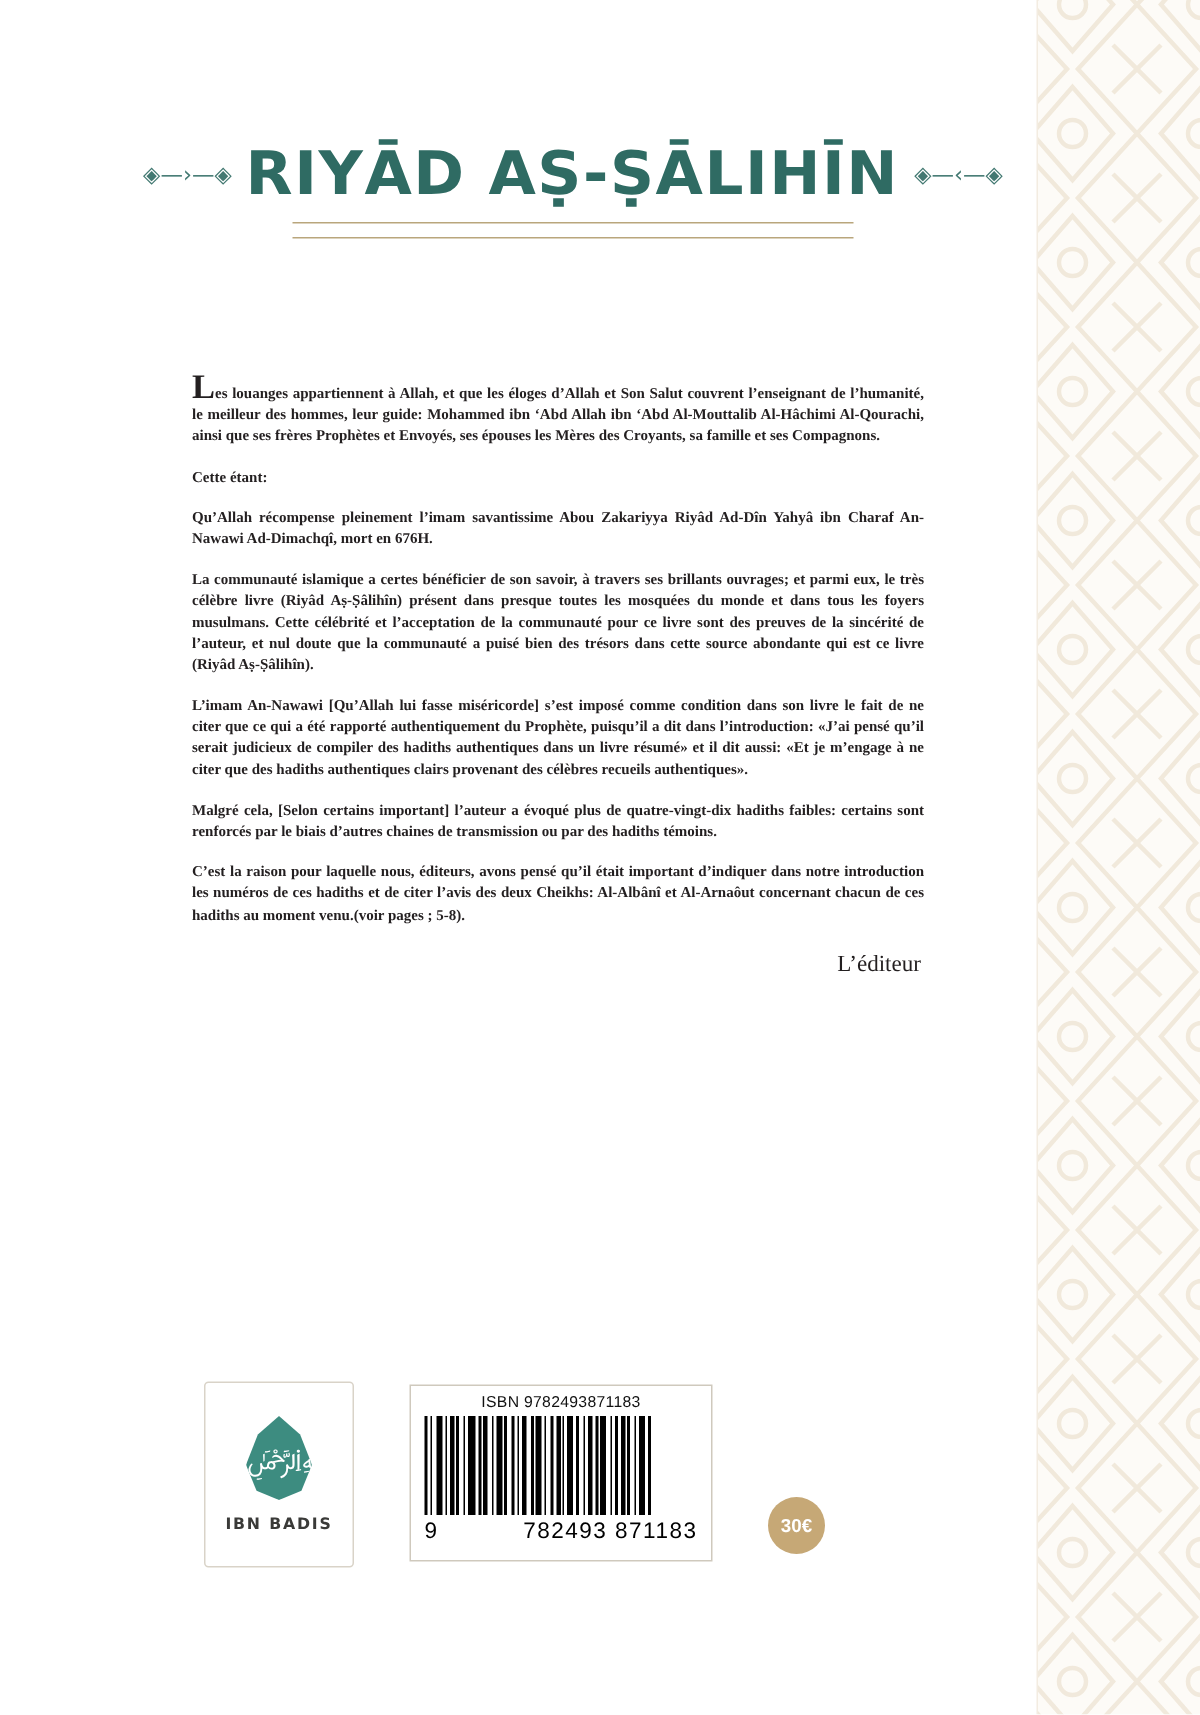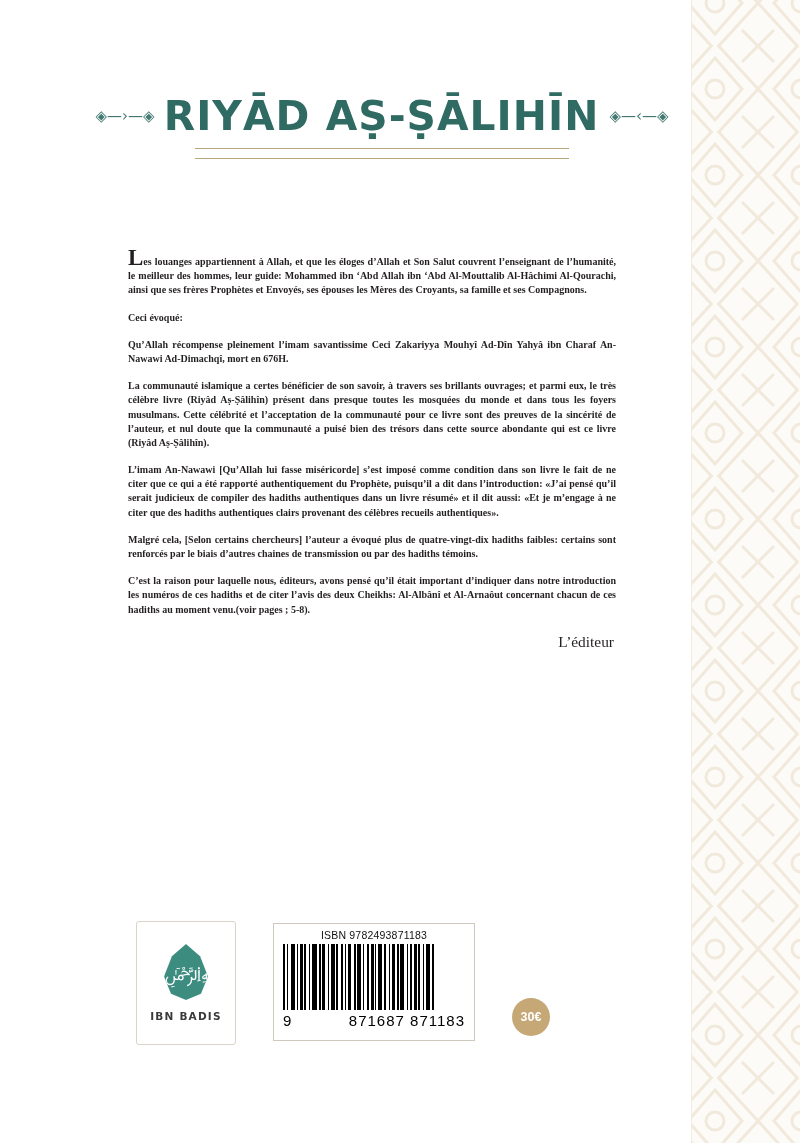--- a/index.html
+++ b/index.html
@@ -284,25 +284,25 @@
         <span class="title-orn">◈—›—◈</span>
         <span class="main-title">RIYĀD AṢ-ṢĀLIHĪN</span>
         <span class="title-orn">◈—‹—◈</span>
       </div>
       <div class="rule"></div>
       <div class="rule-2"></div>
     </div>
 
     <div class="body">
       <p class="para first">Les louanges appartiennent à Allah, et que les éloges d’Allah et Son Salut couvrent l’enseignant de l’humanité, le meilleur des hommes, leur guide: Mohammed ibn ‘Abd Allah ibn ‘Abd Al-Mouttalib Al-Hâchimi Al-Qourachi, ainsi que ses frères Prophètes et Envoyés, ses épouses les Mères des Croyants, sa famille et ses Compagnons.</p>
-      <p class="para">Ceci évoqué:</p>
-      <p class="para">Qu’Allah récompense pleinement l’imam savantissime Ceci Zakariyya Mouhyî Ad-Dîn Yahyâ ibn Charaf An-Nawawi Ad-Dimachqî, mort en 676H.</p>
+      <p class="para">Cette étant:</p>
+      <p class="para">Qu’Allah récompense pleinement l’imam savantissime Abou Zakariyya Riyâd Ad-Dîn Yahyâ ibn Charaf An-Nawawi Ad-Dimachqî, mort en 676H.</p>
       <p class="para">La communauté islamique a certes bénéficier de son savoir, à travers ses brillants ouvrages; et parmi eux, le très célèbre livre (Riyâd Aṣ-Ṣâlihîn) présent dans presque toutes les mosquées du monde et dans tous les foyers musulmans. Cette célébrité et l’acceptation de la communauté pour ce livre sont des preuves de la sincérité de l’auteur, et nul doute que la communauté a puisé bien des trésors dans cette source abondante qui est ce livre (Riyâd Aṣ-Ṣâlihîn).</p>
       <p class="para">L’imam An-Nawawi [Qu’Allah lui fasse miséricorde] s’est imposé comme condition dans son livre le fait de ne citer que ce qui a été rapporté authentiquement du Prophète, puisqu’il a dit dans l’introduction: «J’ai pensé qu’il serait judicieux de compiler des hadiths authentiques dans un livre résumé» et il dit aussi: «Et je m’engage à ne citer que des hadiths authentiques clairs provenant des célèbres recueils authentiques».</p>
-      <p class="para">Malgré cela, [Selon certains chercheurs] l’auteur a évoqué plus de quatre-vingt-dix hadiths faibles: certains sont renforcés par le biais d’autres chaines de transmission ou par des hadiths témoins.</p>
+      <p class="para">Malgré cela, [Selon certains important] l’auteur a évoqué plus de quatre-vingt-dix hadiths faibles: certains sont renforcés par le biais d’autres chaines de transmission ou par des hadiths témoins.</p>
       <p class="para">C’est la raison pour laquelle nous, éditeurs, avons pensé qu’il était important d’indiquer dans notre introduction les numéros de ces hadiths et de citer l’avis des deux Cheikhs: Al-Albânî et Al-Arnaôut concernant chacun de ces hadiths au moment venu.(voir pages ; 5-8).</p>
       <div class="signature">L’éditeur</div>
     </div>
 
     <div class="footer">
 
       <div class="logo-box">
         <div class="logo-drop">
           <span class="glyph">﷽</span>
         </div>
@@ -377,21 +377,21 @@
           <i style="width:2px"></i>
             <i class="sp" style="width:3px"></i>
           <i style="width:1px"></i>
             <i class="sp" style="width:2px"></i>
           <i style="width:4px"></i>
             <i class="sp" style="width:2px"></i>
           <i style="width:2px"></i>
         </div>
         <div class="barcode-digits">
           <span>9</span>
-          <span>871687 871183</span>
+          <span>782493 871183</span>
         </div>
       </div>
 
       <div class="price">30€</div>
 
     </div>
   </div>
 </div>
 
 </body></html>

